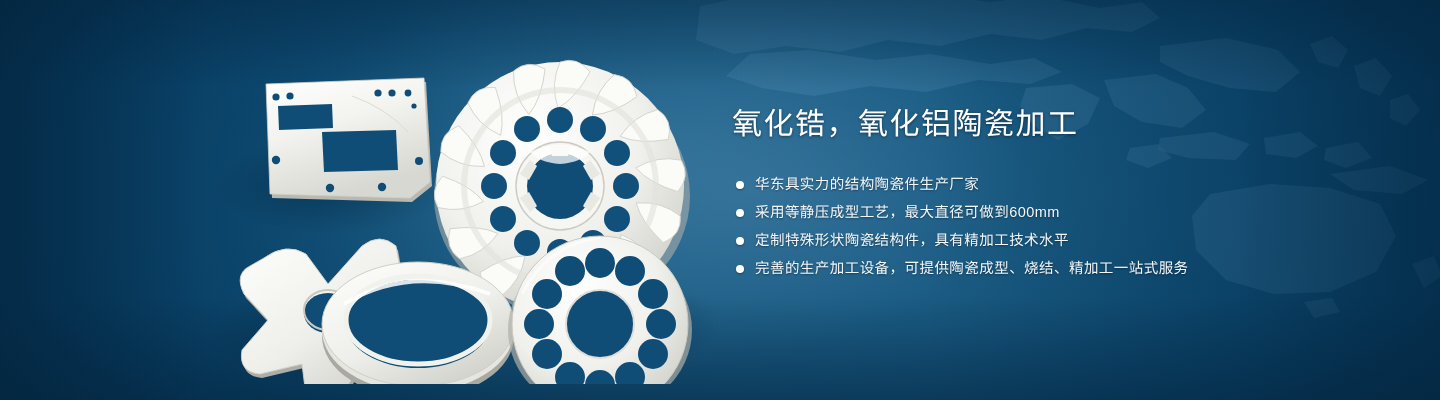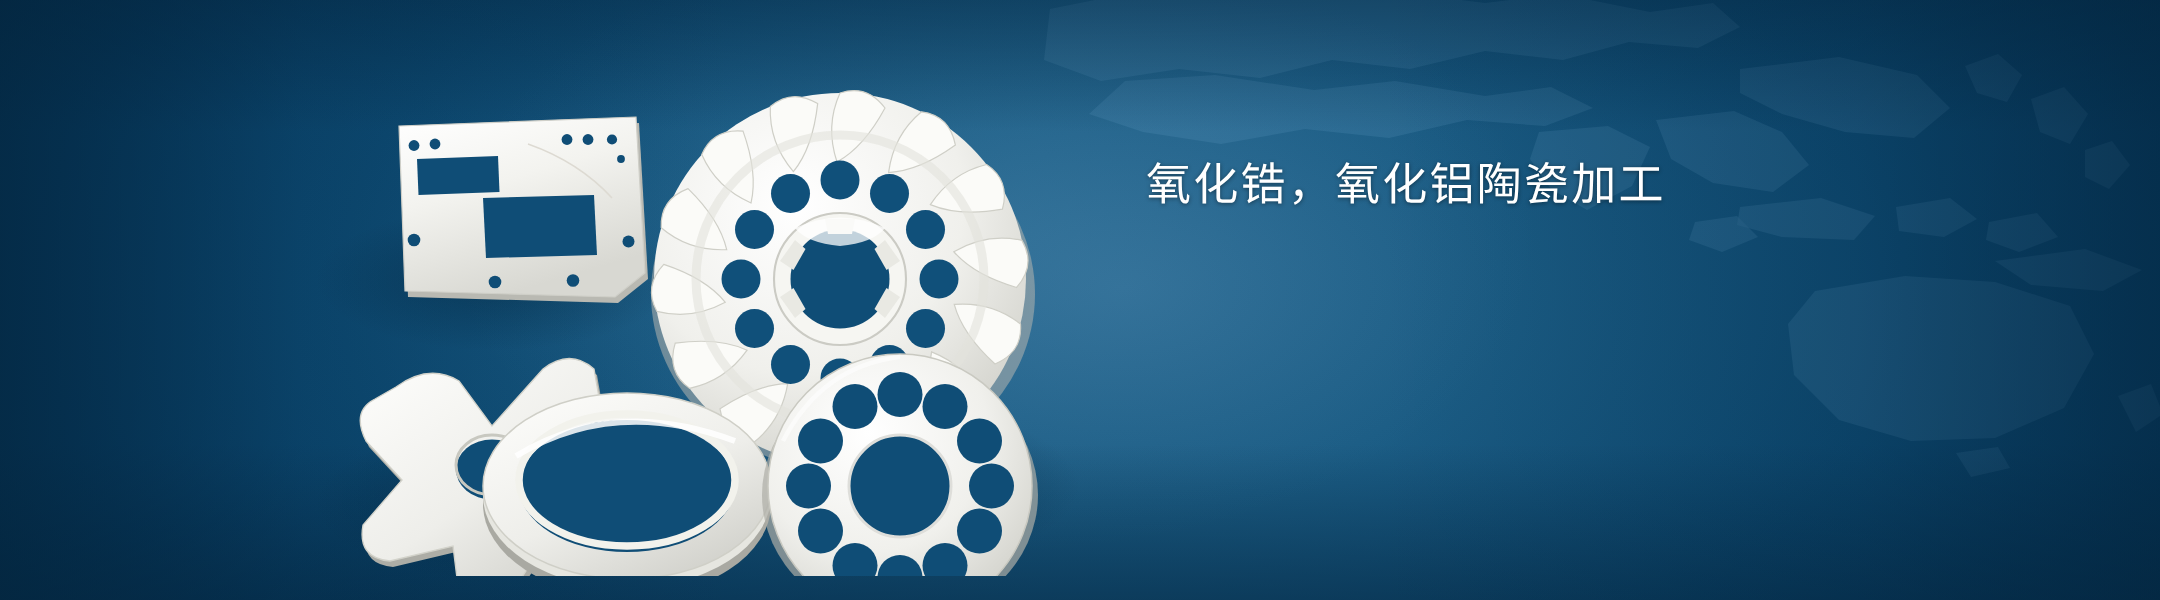--- a/index.html
+++ b/index.html
@@ -37,21 +37,21 @@
   }
 
   
   .parts{
     position:absolute;left:180px;top:36px;width:540px;height:348px;
   }
   .parts svg{display:block;width:100%;height:100%;}
 
   
   .content{
-    position:absolute;left:764px;top:104px;width:620px;
+    position:absolute;left:732px;top:104px;width:620px;
   }
   .headline{
     margin:0;
     font-size:30px;
     font-weight:400;
     letter-spacing:1.5px;
     color:#ffffff;
     line-height:40px;
     text-shadow:0 1px 3px rgba(0,0,0,.45);
     white-space:nowrap;
@@ -272,15 +272,33 @@
         </g>
 
         <path d="M-78 -30 q26 -50 78 -56" fill="none" stroke="#ffffff" stroke-width="3" opacity=".55"></path>
       </g>
     </svg>
   </div>
 
   <div class="content">
     <h1 class="headline">氧化锆，氧化铝陶瓷加工</h1>
 
+    <ul class="bullets">
+      <li class="bullet">
+        <span class="dot"></span>
+        <span class="bullet-text">华东具实力的结构陶瓷件生产厂家</span>
+      </li>
+      <li class="bullet">
+        <span class="dot"></span>
+        <span class="bullet-text">采用等静压成型工艺，最大直径可做到600mm</span>
+      </li>
+      <li class="bullet">
+        <span class="dot"></span>
+        <span class="bullet-text">定制特殊形状陶瓷结构件，具有精加工技术水平</span>
+      </li>
+      <li class="bullet">
+        <span class="dot"></span>
+        <span class="bullet-text">完善的生产加工设备，可提供陶瓷成型、烧结、精加工一站式服务</span>
+      </li>
+    </ul>
   </div>
 
 </div>
 
 </body></html>

